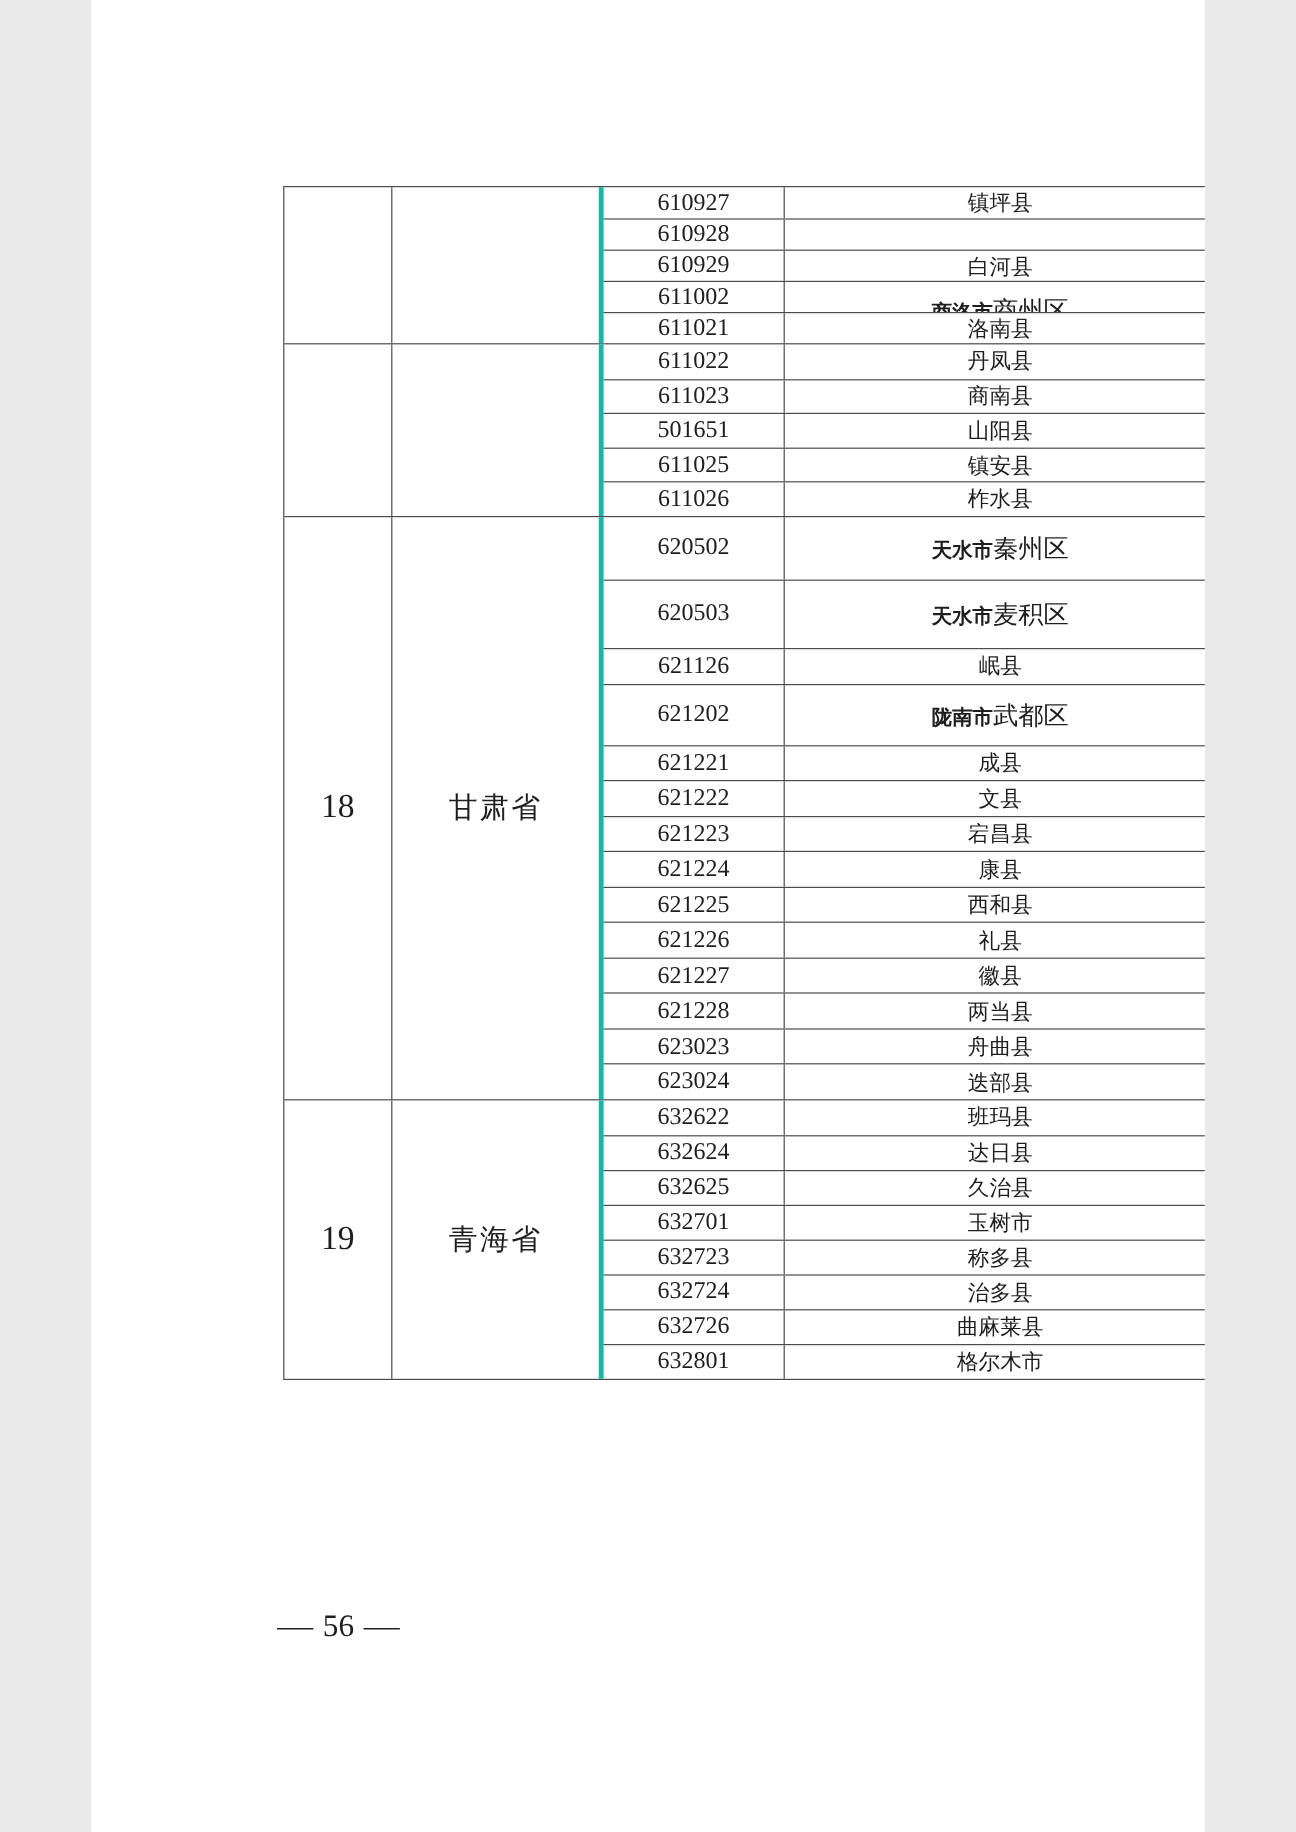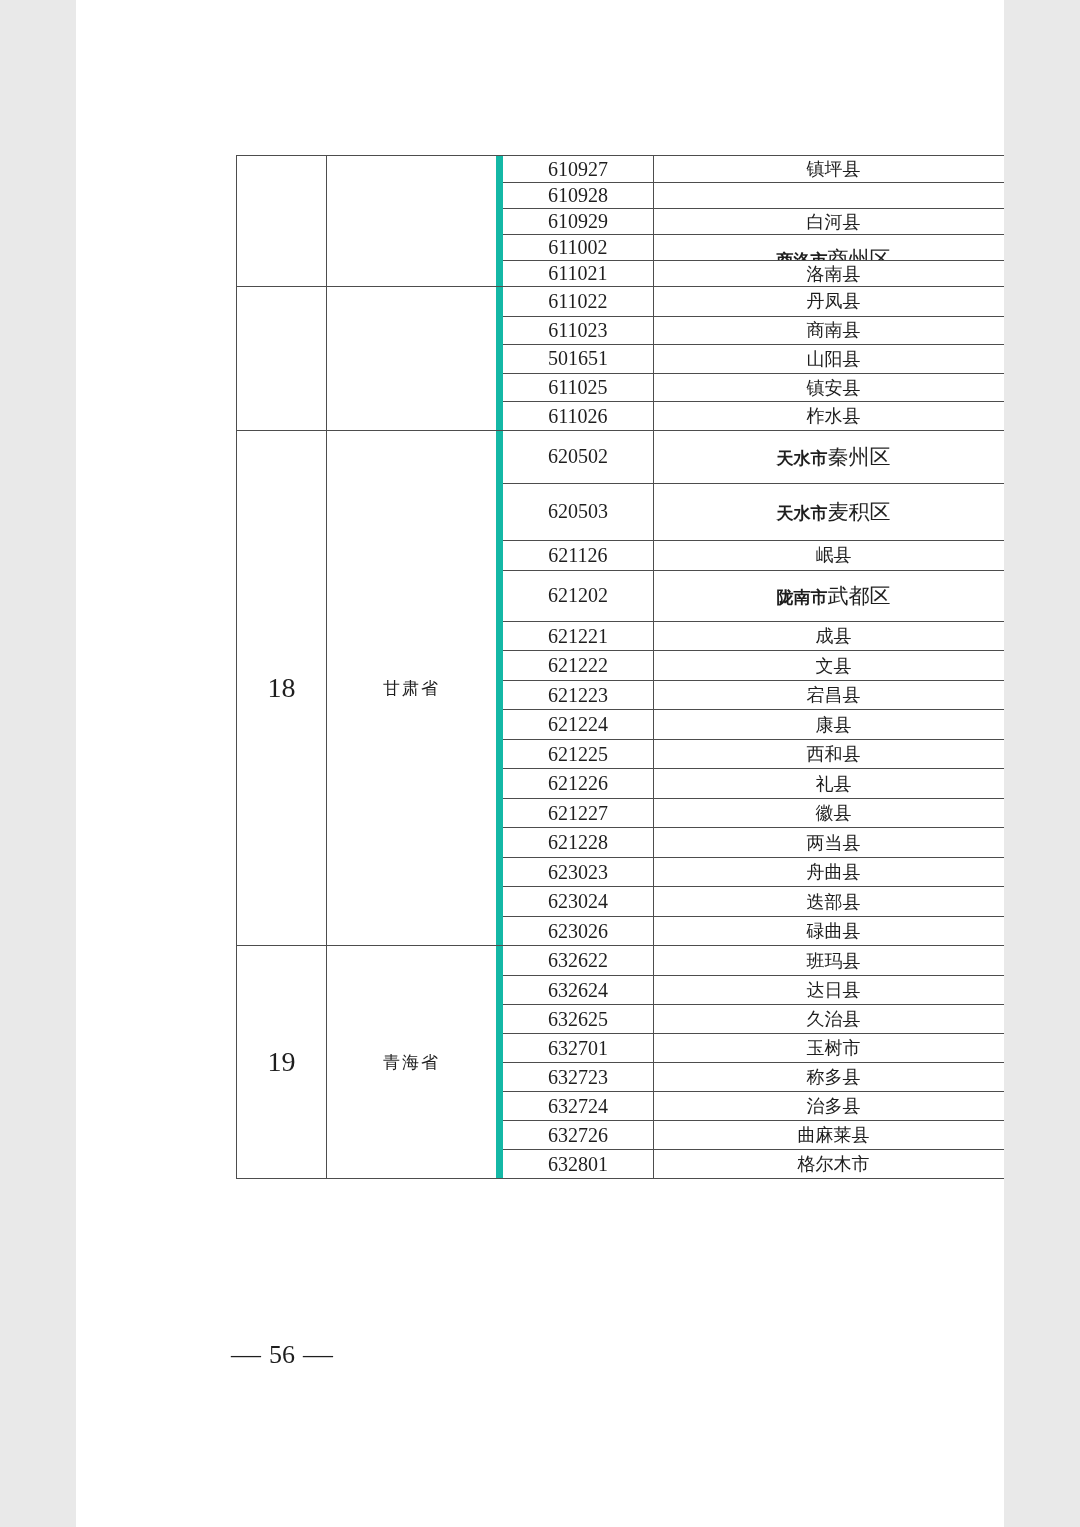--- a/index.html
+++ b/index.html
@@ -23,23 +23,23 @@
   .group { display:flex; border-top:1px solid #4d4d4d; }
   .group:first-child { border-top:none; }
   .index-cell {
     width:90px; flex:0 0 90px;
     border-right:1px solid #4d4d4d;
     display:flex; align-items:center; justify-content:center;
     font-size:28px;
   }
   .province-cell {
     width:176px; flex:0 0 176px;
-    border-right:7px solid #14b8a6;
+    border-right:4px solid #14b8a6;
     display:flex; align-items:center; justify-content:center;
-    font-size:17px; letter-spacing:2px;
+    font-size:24px; letter-spacing:2px;
   }
   .rows { flex:1 1 auto; display:flex; flex-direction:column; }
   .row { display:flex; border-top:1px solid #4d4d4d; height:29.5px; }
   .row:first-child { border-top:none; }
   .group-0 .row { height:26px; }
   .group-1 .row { height:28.6px; }
   .group-3 .row { height:29px; }
   .row.tall  { height:52px; }
   .row.tallb { height:57px; }
   .row.medium{ height:30px; }
@@ -231,26 +231,20 @@
             <div class="name-cell">
               <span class="name-inner">舟曲县</span>
             </div>
           </div>
           <div class="row">
             <div class="code-cell">623024</div>
             <div class="name-cell">
               <span class="name-inner">迭部县</span>
             </div>
           </div>
-          <div class="row">
-            <div class="code-cell">623026</div>
-            <div class="name-cell">
-              <span class="name-inner">碌曲县</span>
-            </div>
-          </div>
         </div>
       </div>
       <div class="group group-3">
         <div class="index-cell">19</div>
         <div class="province-cell">青海省</div>
         <div class="rows">
           <div class="row">
             <div class="code-cell">632622</div>
             <div class="name-cell">
               <span class="name-inner">班玛县</span>

